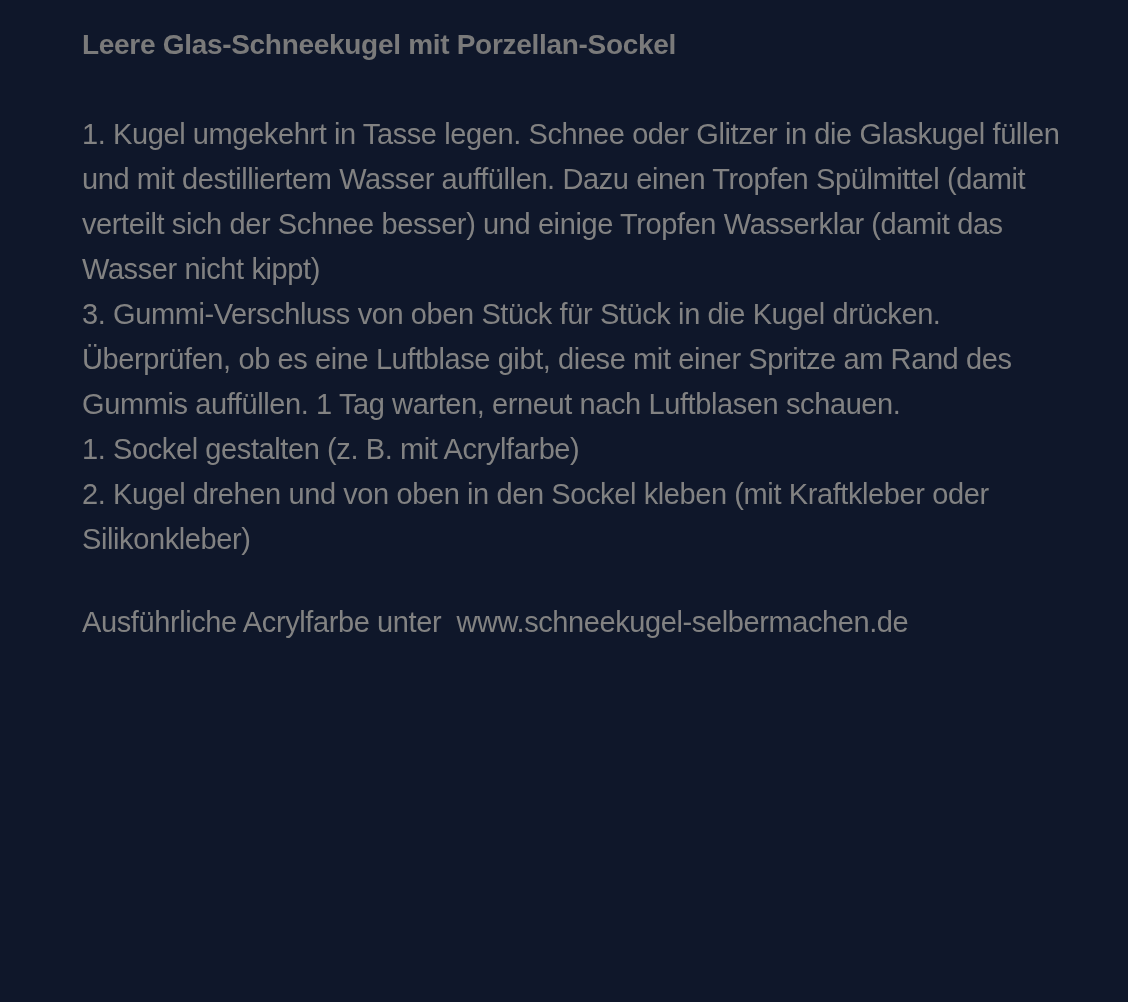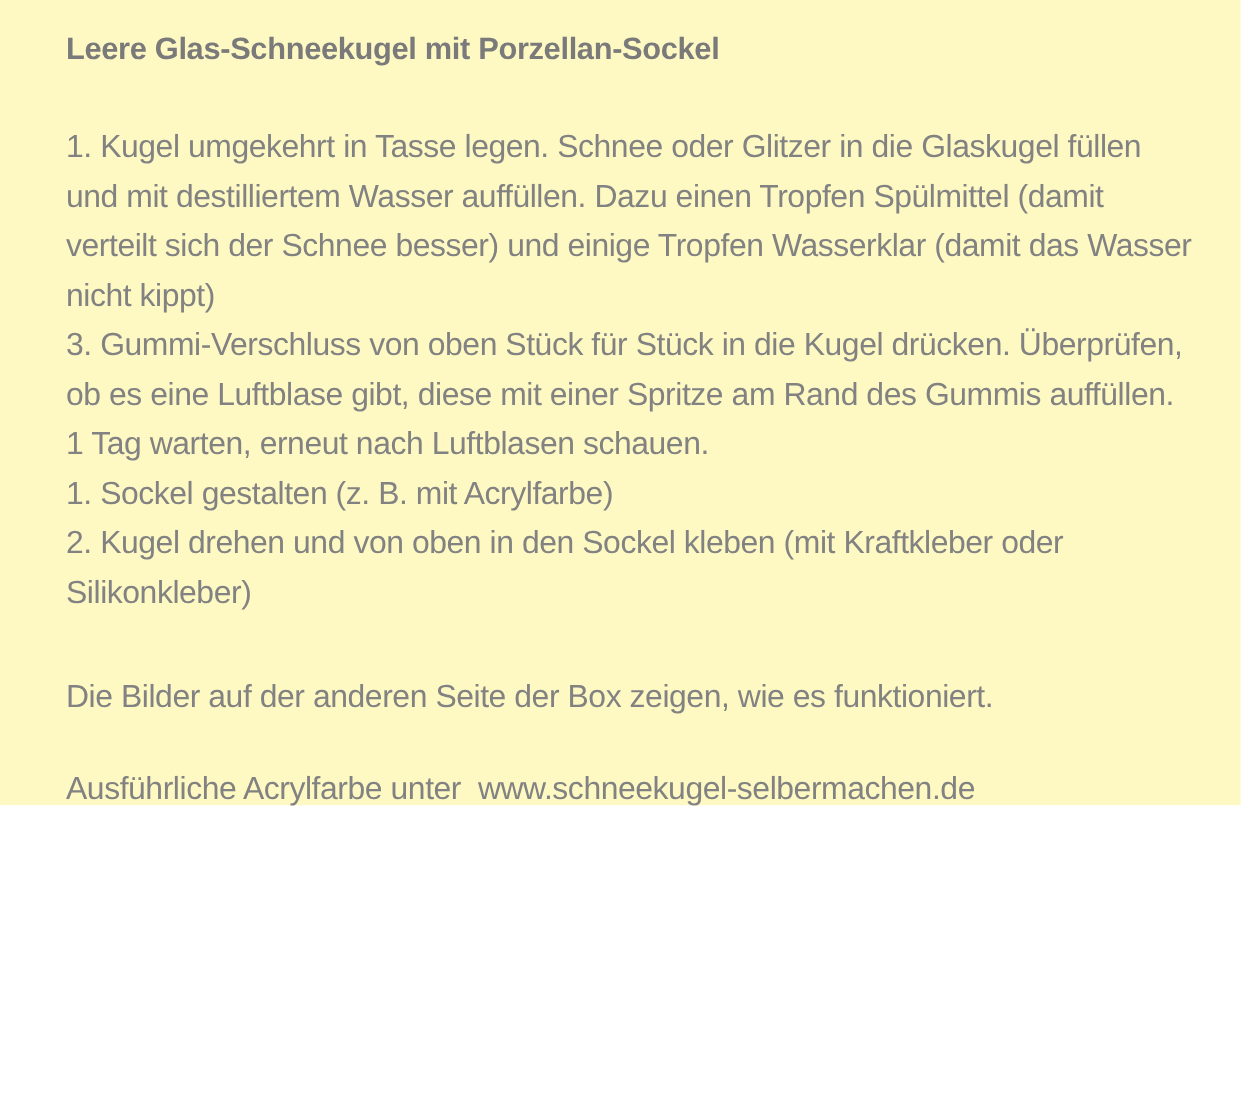--- a/index.html
+++ b/index.html
@@ -11,23 +11,23 @@
     width: 1128px;
     height: 1002px;
     overflow: hidden;
     font-family: "Liberation Sans", sans-serif;
     color: #828282;
     box-sizing: border-box;
   }
   .page {
     box-sizing: border-box;
     width: 1128px;
-    height: 732px;
-    padding: 22px 38px 0 60px;
-    background: #fef9c3;
+    height: 1002px;
+    padding: 22px 38px 0 82px;
+    background: #0f172a;
   }
   .doc-title {
     margin: 0 0 45px 0;
     font-size: 28px;
     line-height: 45px;
     font-weight: bold;
     color: #7a7a7a;
     letter-spacing: -0.3px;
   }
   .steps {
@@ -62,17 +62,16 @@
 
   <h1 class="doc-title">Leere Glas-Schneekugel mit Porzellan-Sockel</h1>
 
   <div class="steps">
     <p class="step">1. Kugel umgekehrt in Tasse legen. Schnee oder Glitzer in die Glaskugel füllen und mit destilliertem Wasser auffüllen. Dazu einen Tropfen Spülmittel (damit verteilt sich der Schnee besser) und einige Tropfen Wasserklar (damit das Wasser nicht kippt)</p>
     <p class="step">3. Gummi-Verschluss von oben Stück für Stück in die Kugel drücken. Überprüfen, ob es eine Luftblase gibt, diese mit einer Spritze am Rand des Gummis auffüllen. 1 Tag warten, erneut nach Luftblasen schauen.</p>
     <p class="step">1. Sockel gestalten (z. B. mit Acrylfarbe)</p>
     <p class="step">2. Kugel drehen und von oben in den Sockel kleben (mit Kraftkleber oder Silikonkleber)</p>
   </div>
 
-  <p class="box-note">Die Bilder auf der anderen Seite der Box zeigen, wie es funktioniert.</p>
 
   <p class="more-info">Ausführliche Acrylfarbe unter  www.schneekugel-selbermachen.de</p>
 
 </div>
 
 </body></html>

